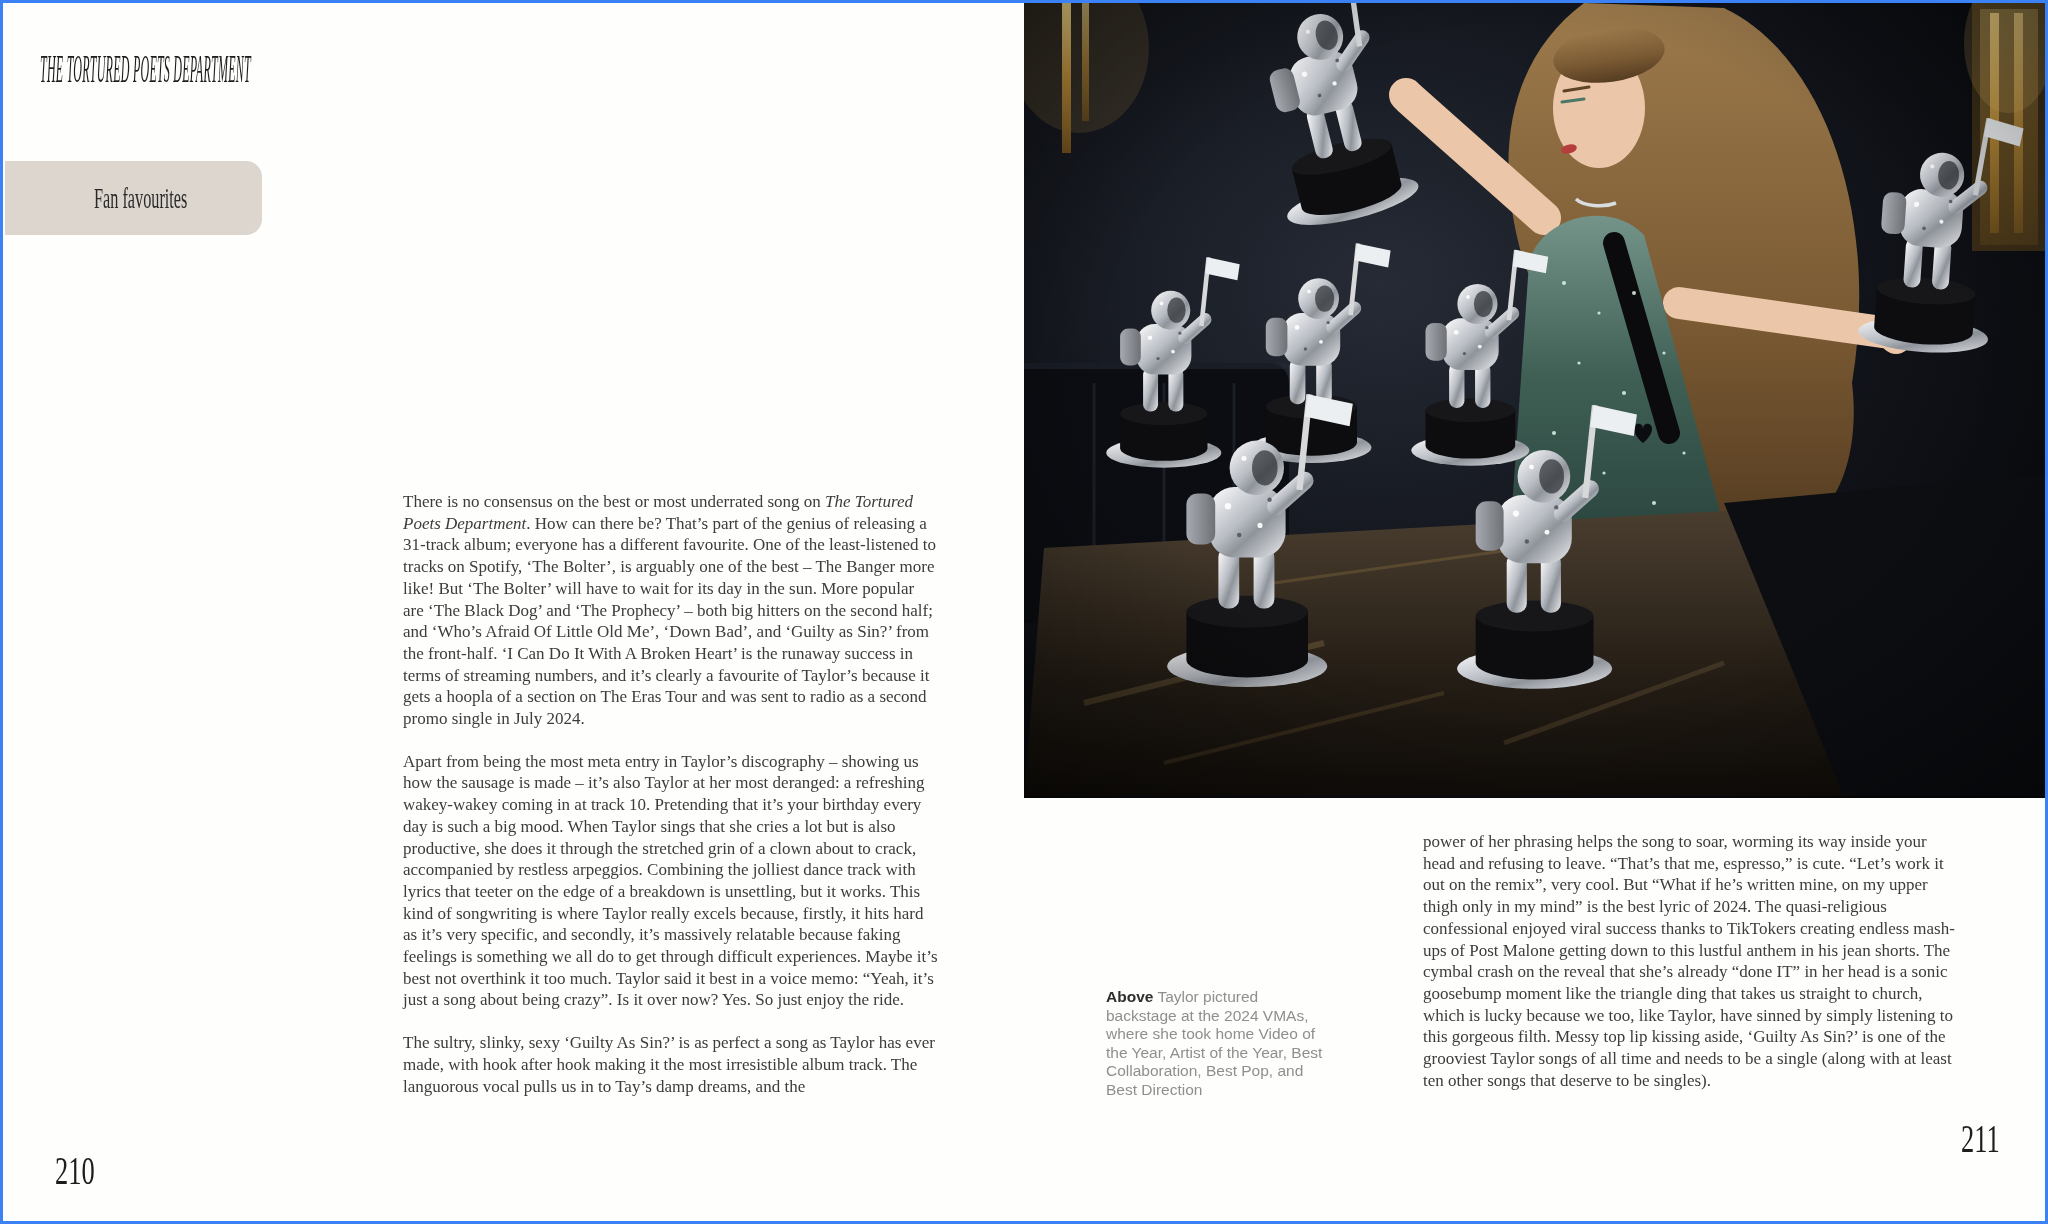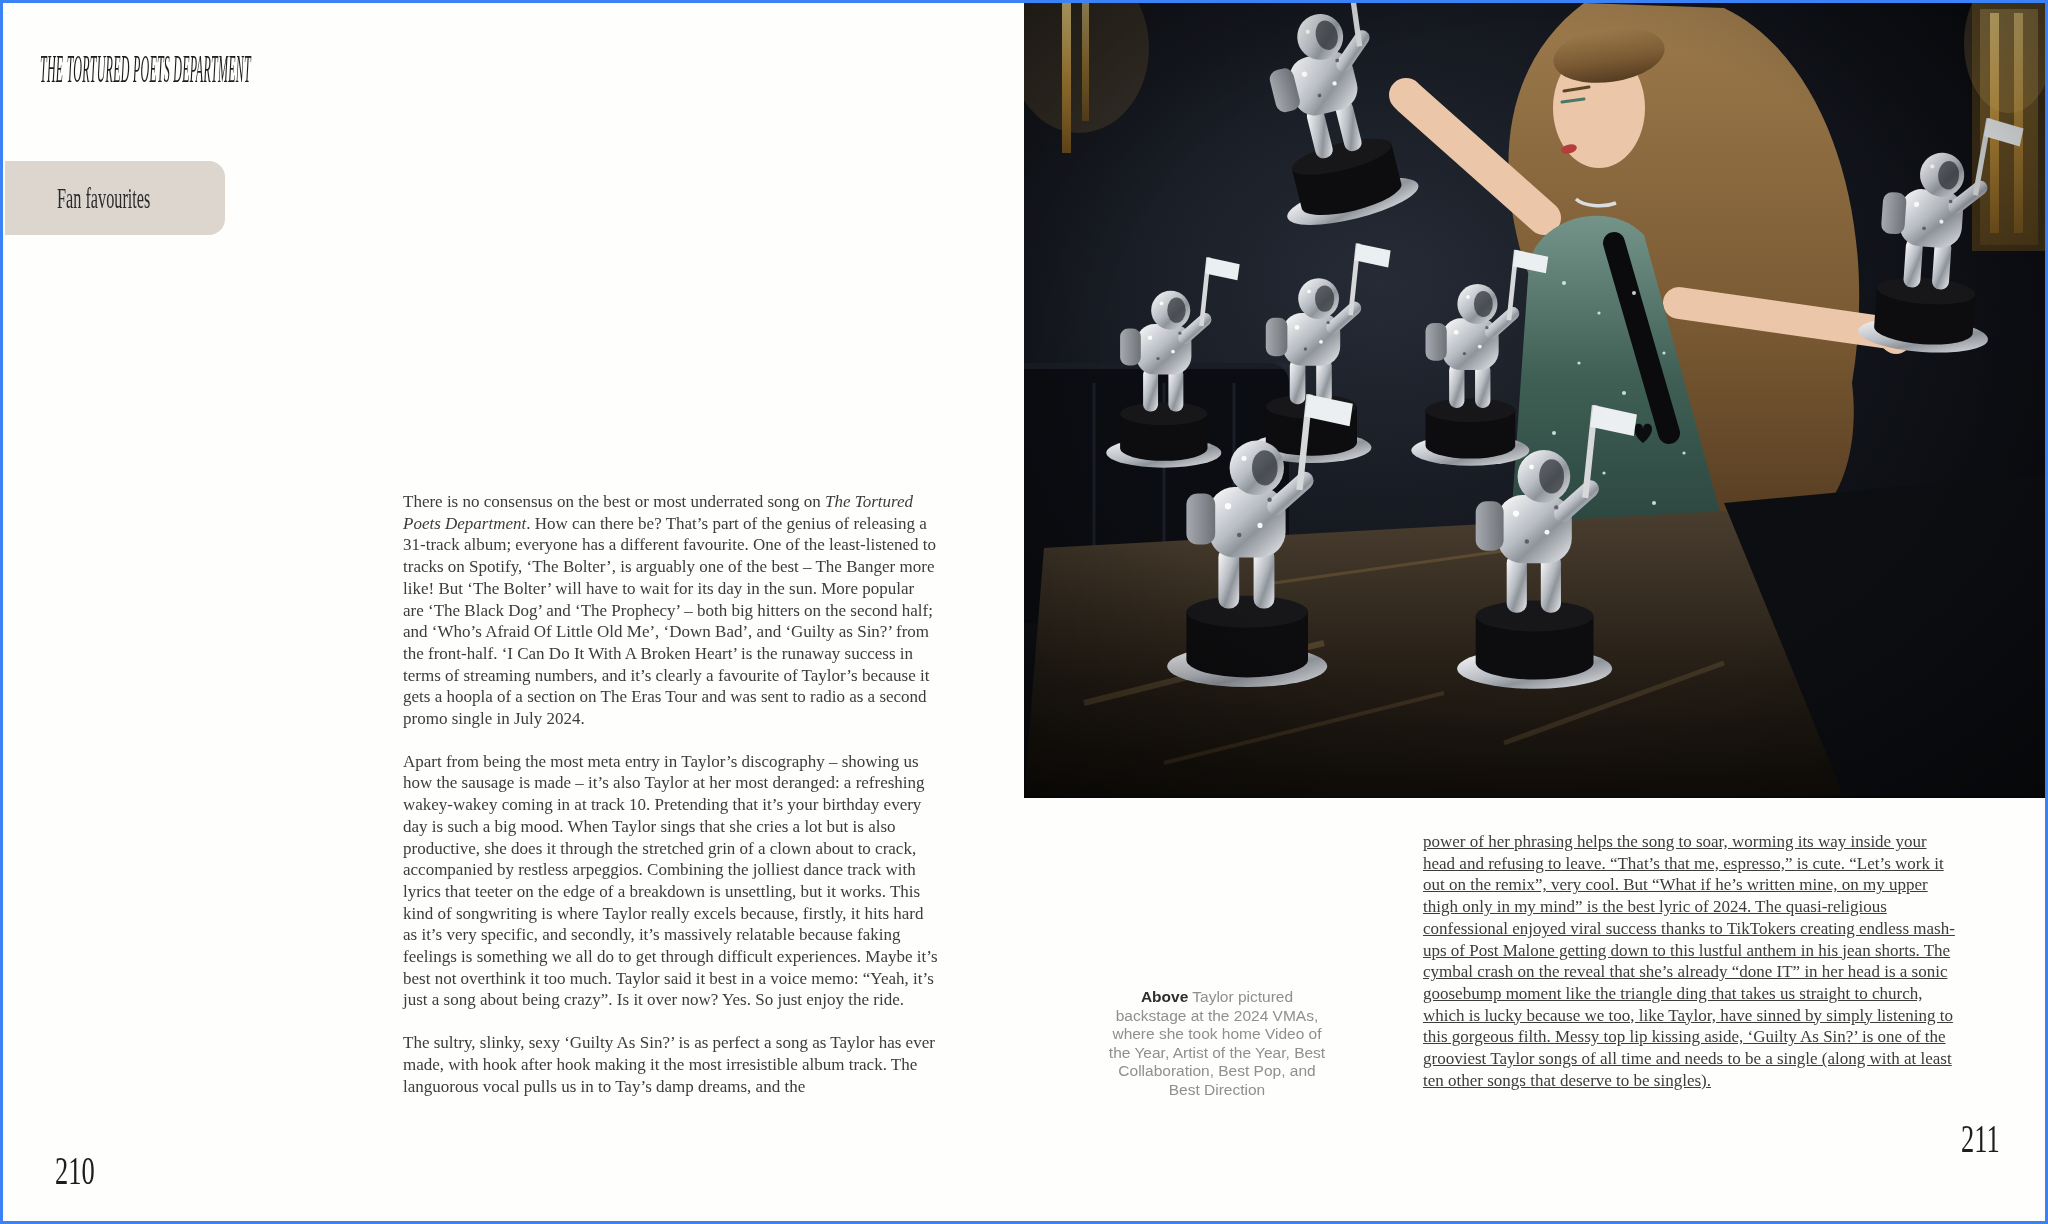--- a/index.html
+++ b/index.html
@@ -6,36 +6,36 @@
   .spread{
     position:relative;width:2048px;height:1224px;background:#fefefdff;
     border:3px solid #3b82f6;box-sizing:border-box;overflow:hidden;
     font-family:"Liberation Serif",serif;color:#3c3c3c;
   }
   .cond{display:inline-block;transform-origin:left top;white-space:nowrap;}
 
   .running-header{position:absolute;left:37px;top:46px;font-style:italic;font-size:40px;line-height:1;color:#1d1d1d;}
   .running-header .cond{transform:scaleX(0.30);letter-spacing:0.02em;}
 
-  .tag-box{position:absolute;left:2px;top:158px;width:220px;height:74px;background:#dcd6cf;border-radius:0 16px 16px 0;display:flex;align-items:center;}
+  .tag-box{position:absolute;left:2px;top:158px;width:220px;height:74px;background:#dcd6cf;border-radius:0 16px 16px 0;display:flex;align-items:center;padding-left:37px;}
   .tag-box .cond{margin-left:52px;font-size:29px;color:#2a2a2a;transform:scaleX(0.56);transform-origin:left center;}
 
   .title{position:absolute;left:399px;top:138px;margin:0;font-weight:400;font-style:italic;color:#1b1b1b;font-size:118px;line-height:95px;}
   .title .cond{transform:scaleX(0.39);}
   .title-line{white-space:nowrap;}
 
   .col{position:absolute;width:535px;font-size:17px;line-height:21.7px;color:#3c3c3c;text-align:left;}
   .col p{margin:16px 0 21px 0;}
   .col-left{left:400px;top:472px;}
-  .col-right{left:1420px;top:812px;text-decoration:underline;}
+  .col-right{left:1420px;top:812px;}
 
   .photo{position:absolute;left:1021px;top:0;width:1023px;height:795px;background:#0a0c10;}
   .photo svg{display:block;width:100%;height:100%;}
 
-  .caption{position:absolute;left:1103px;top:985px;width:222px;font-family:"Liberation Sans",sans-serif;font-size:15.5px;line-height:18.6px;color:#8f8f8f;text-align:center;}
+  .caption{position:absolute;left:1103px;top:985px;width:222px;font-family:"Liberation Sans",sans-serif;font-size:15.5px;line-height:18.6px;color:#8f8f8f;}
   .caption .cap-label{font-weight:bold;color:#2e2e2e;}
 
   .pagenum{position:absolute;font-size:40px;line-height:1;color:#1d1d1d;}
   .pagenum .cond{transform:scaleX(0.66);}
   .pn-left{left:52px;top:1116px;margin-top:32px;}
   .pn-right{left:1958px;top:1116px;}
 </style>
 </head>
 <body>
 

